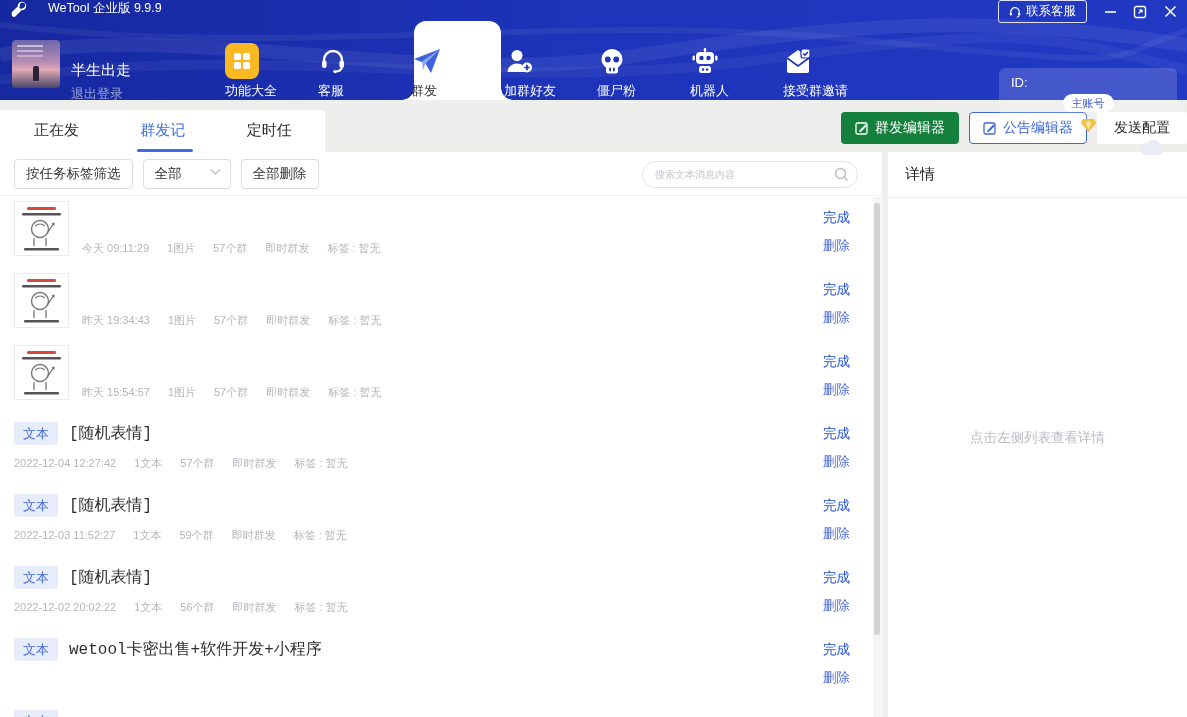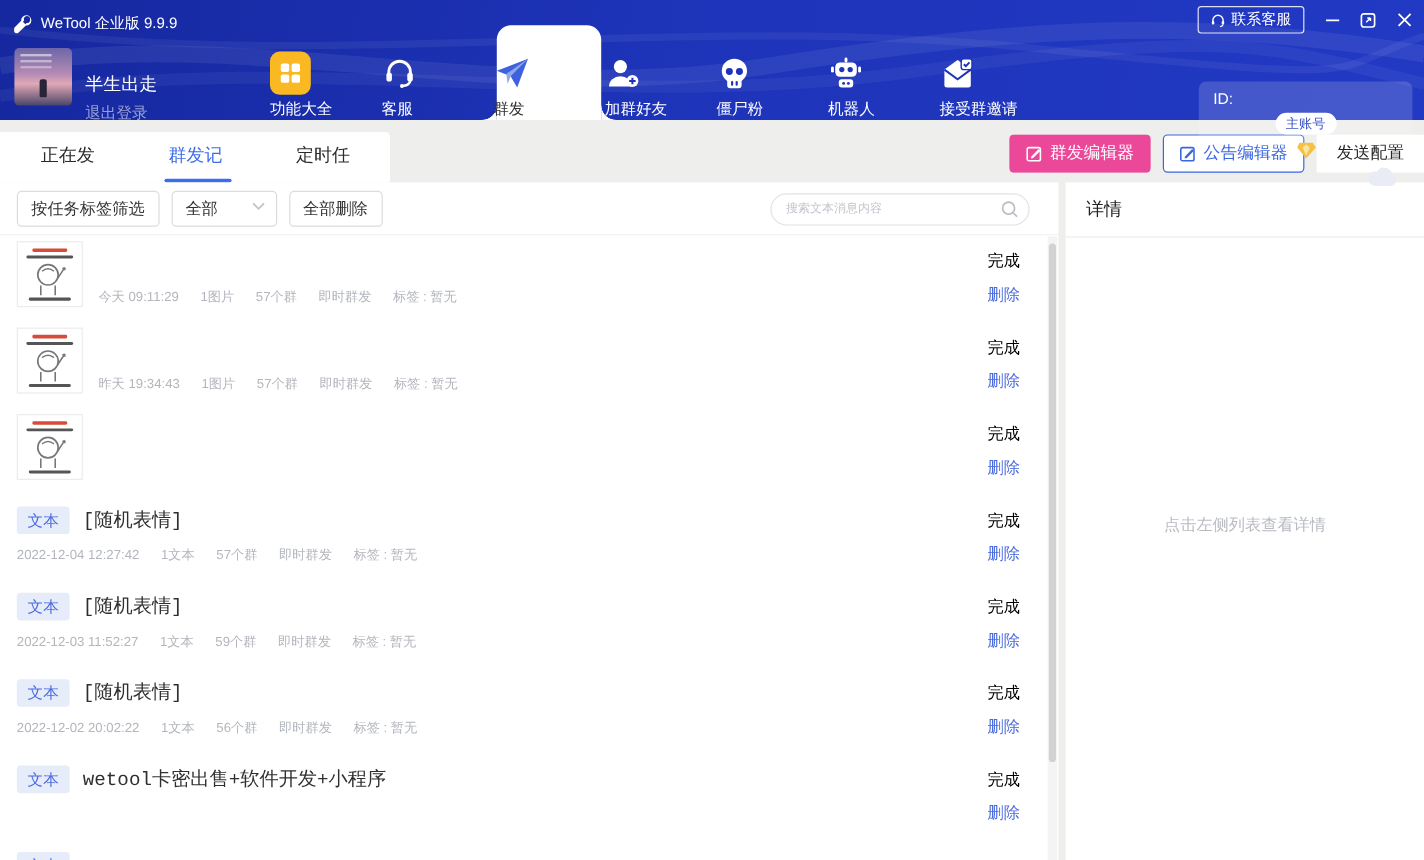--- a/index.html
+++ b/index.html
@@ -3,21 +3,21 @@
 <meta charset="utf-8">
 <style>
   * { margin:0; padding:0; box-sizing:border-box; }
   html,body { width:1187px; height:717px; overflow:hidden;
     font-family:"Liberation Sans","DejaVu Sans",sans-serif; background:#eeeeec; }
 
   
   .header { position:relative; height:100px;
     background:linear-gradient(100deg,#16289f 0%,#1d33b8 45%,#2239c4 100%); overflow:visible; }
   .waves { position:absolute; inset:0; pointer-events:none; }
-  .titlebar { position:relative; height:28px; display:flex; align-items:flex-end; padding:0 10px; z-index:3; }
+  .titlebar { position:relative; height:28px; display:flex; align-items:flex-start; padding:0 10px; z-index:3;gap:14px; }
   .app-logo { width:17px; height:17px; margin-right:7px; }
   .app-title { color:#fff; font-size:12.5px; }
   .title-right { margin-left:auto; display:flex; align-items:center; gap:16px; }
   .contact-btn { display:flex; align-items:center; gap:5px; border:1px solid rgba(255,255,255,.85);
     border-radius:3px; padding:2px 10px; color:#fff; font-size:12.5px; cursor:pointer; background:transparent; }
   .win-ctl { width:14px; height:14px; display:flex; align-items:center; justify-content:center; cursor:pointer; }
 
   .navbar { position:relative; height:72px; display:flex; align-items:center; z-index:2; }
   .userblock { display:flex; align-items:center; gap:11px; padding-left:12px; width:225px; }
   .avatar { width:48px; height:48px; border-radius:4px; position:relative; overflow:hidden;
@@ -55,21 +55,21 @@
     border-radius:0 4px 0 0; display:flex; align-items:center; padding-left:6px; }
   .tab { position:relative; height:42px; line-height:40px; padding:0 14px; margin:0 14px;
     font-size:15px; color:#2b2b2b; cursor:pointer; }
   .tab.active { color:#3d6de8; }
   .tab.active::after { content:""; position:absolute; left:50%; transform:translateX(-50%);
     bottom:0; width:56px; height:3px; background:#3d6de8; border-radius:2px; }
 
   .toolbar { position:absolute; right:0; top:12px; display:flex; gap:10px; align-items:center; }
   .tb-btn { display:flex; align-items:center; gap:6px; font-size:14px; padding:6px 13px;
     border-radius:4px; cursor:pointer; border:1px solid transparent; }
-  .tb-primary { background:#ec4899; color:#fff; }
+  .tb-primary { background:#15803d; color:#fff; }
   .tb-outline { background:#fff; color:#3a66e0; border-color:#3a66e0; }
   .tb-plain { background:#fff; color:#1f1f1f; border-radius:2px; padding:6px 16px; }
 
   .main-panel { position:absolute; left:0; top:52px; width:882px; height:565px; background:#fff; overflow:hidden; }
   .filter-row { position:relative; height:44px; display:flex; align-items:center; gap:10px;
     padding:0 14px; border-bottom:1px solid #f2f2f2; }
   .chip { border:1px solid #dcdcdc; border-radius:4px; background:#fff; font-size:13.5px;
     color:#333; padding:5px 11px; cursor:pointer; }
   .select { position:relative; border:1px solid #dcdcdc; border-radius:4px; background:#fff;
     font-size:13.5px; color:#333; padding:5px 30px 5px 11px; width:88px; cursor:pointer; }
@@ -84,21 +84,21 @@
   .record-row { position:relative; height:72px; padding:0 80px 0 14px; }
   .img-left { position:absolute; left:14px; top:5px; display:flex; align-items:flex-end; gap:13px; }
   .thumb { width:55px; height:55px; border:1px solid #ececec; background:#fff; cursor:pointer; }
   .line1 { position:absolute; left:14px; top:10px; display:flex; align-items:center;font-family:Liberation Mono, monospace; }
   .line2 { position:absolute; left:14px; bottom:13px; }
   .badge { background:#e7ecfb; color:#4a6bdd; font-size:13px; padding:2.5px 9px; border-radius:3px; margin-right:11px; }
   .rtitle { font-size:16px; color:#2f2f2f; }
   .meta .seg { font-size:11px; color:#b3b6bd; margin-right:18px; }
   .rcol { position:absolute; right:32px; top:0; bottom:0; display:flex; flex-direction:column;
     justify-content:space-between; align-items:flex-end; padding:13px 0; }
-  .status { color:#000000; font-size:13.5px;text-align:right; }
+  .status { color:#1d4ed8; font-size:13.5px;text-align:right; }
   .del { color:#4a6bdd; font-size:13.5px; cursor:pointer; }
 
   .vscroll { position:absolute; right:1px; top:45px; bottom:0; width:8px; background:#f4f4f4; }
   .vthumb { position:absolute; left:1px; top:6px; width:6px; height:432px; background:#d2d2d2; border-radius:3px; cursor:pointer; }
 
   .detail-panel { position:absolute; left:888px; top:52px; width:299px; height:565px;
     background:#fff; display:flex; flex-direction:column; }
   .detail-head { padding:13px 17px; font-size:15px; color:#222; border-bottom:1px solid #ececec; }
   .detail-empty { flex:1; display:flex; align-items:center; justify-content:center;
     color:#b8bbc2; font-size:13.5px; padding-bottom:40px; }
@@ -348,20 +348,21 @@
           <div class="img-left">
             <div class="thumb"><svg width="53" height="53" viewBox="0 0 53 53">
                 <rect x="12" y="5" width="29" height="3" rx="1.2" fill="#d84a3a"></rect>
                 <rect x="7" y="11" width="39" height="2.4" rx="1.2" fill="#555"></rect>
                 <circle cx="25" cy="27" r="8.5" stroke="#777" stroke-width="1.4" fill="none"></circle>
                 <path d="M20 24 q5-4 10 0" stroke="#777" stroke-width="1.2" fill="none"></path>
                 <path d="M33 30 l6-9 m0 0 l-2 1 m2-1 l0 2.3" stroke="#777" stroke-width="1.3" fill="none"></path>
                 <path d="M19 36 v8 m12-8 v8" stroke="#777" stroke-width="1.3" fill="none"></path>
                 <rect x="9" y="46" width="35" height="2.6" rx="1.2" fill="#555"></rect>
               </svg></div>
+            <div class="meta"><span class="seg">昨天 15:54:57</span><span class="seg">1图片</span><span class="seg">57个群</span><span class="seg">即时群发</span><span class="seg">标签 : 暂无</span></div>
           </div>
           <div class="rcol">
             <span class="status">完成</span>
             <a class="del">删除</a>
           </div>
         </div>
         <div class="record-row">
           <div class="line1">
             <span class="badge">文本</span>
             <span class="rtitle">[随机表情]</span>

